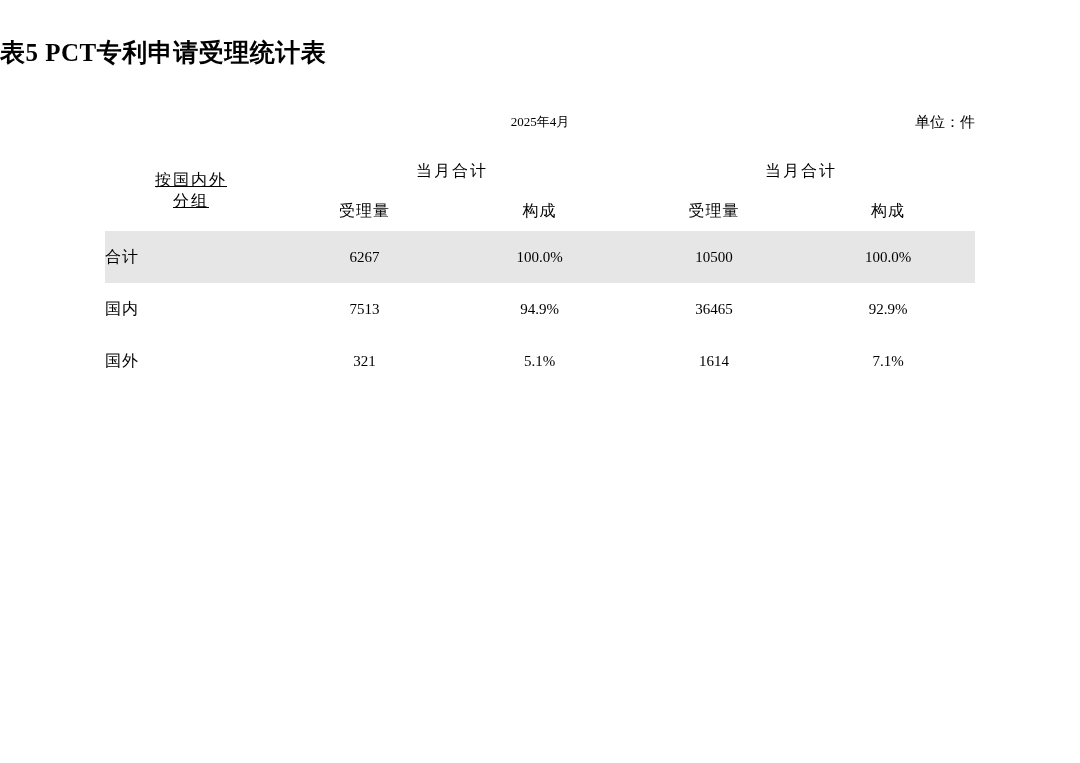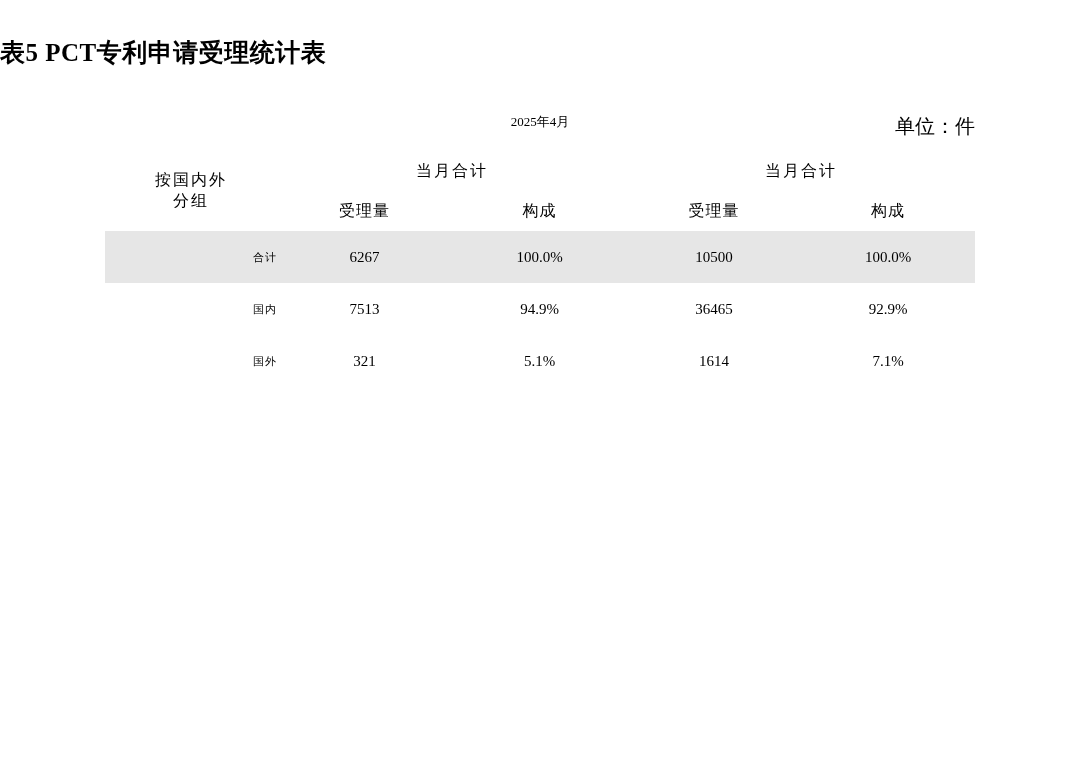--- a/index.html
+++ b/index.html
@@ -37,21 +37,21 @@
     position: absolute;
     left: 0;
     right: 0;
     text-align: center;
     font-size: 13px;
   }
   .unit {
     position: absolute;
     right: 105px;
     top: 0;
-    font-size: 20px;
+    font-size: 15px;
   }
   table.stat {
     border-collapse: collapse;
     width: 870px;
     margin: 18px auto 0 auto;
     table-layout: fixed;
     font-size: 15px;
   }
   table.stat col.c0 { width: 172px; }
   table.stat col.c1 { width: 175px; }
@@ -77,40 +77,40 @@
     letter-spacing: 2px;
   }
   th.sub {
     text-align: center;
     font-weight: normal;
     font-size: 16px;
     letter-spacing: 1px;
     font-family: Liberation Mono, monospace;
   }
   td.rowlabel {
-    text-align: right;
-    font-size: 11px;
+    text-align: left;
+    font-size: 16px;
     letter-spacing: 1px;
   }
   td.num {
     text-align: center;
     padding-right: 14px;
     font-size: 15px;
     font-family: "Liberation Serif", "DejaVu Serif", serif;
   }
   tr.total td {
     background: #e6e6e6;
   }
   tr.body-row td {
     height: 52px;
   }
   tr.total td {
     height: 52px;
   }
-  .stub-l1, .stub-l2 { display: block; }
+  .stub-l1, .stub-l2 { display: block; text-decoration: underline; }
 </style>
 </head>
 <body>
 
 <div class="page">
 
   <div class="title">表5  PCT专利申请受理统计表</div>
 
   <div class="subhead">
     <div class="period">2025年4月</div>

